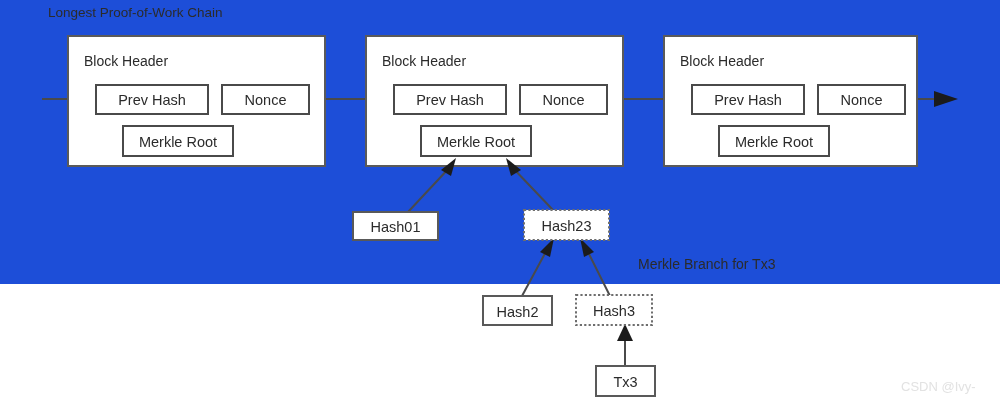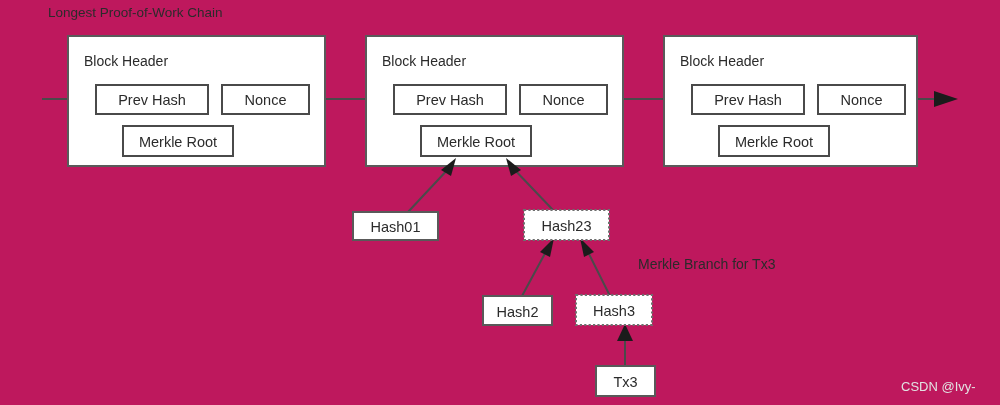--- a/index.html
+++ b/index.html
@@ -9,22 +9,22 @@
   }
   body {
     font-family: "Liberation Sans", sans-serif;
     width: 1000px;
     height: 405px;
     overflow: hidden;
   }
   #diagram-root {
     position: relative;
     width: 1000px;
-    height: 405px;
-    background: #be185d;
+    height: 284px;
+    background: #1d4ed8;
   }
   svg#diagram-canvas {
     position: absolute;
     top: 0;
     left: 0;
     width: 1000px;
     height: 405px;
     display: block;
   }
   .box-outer {

